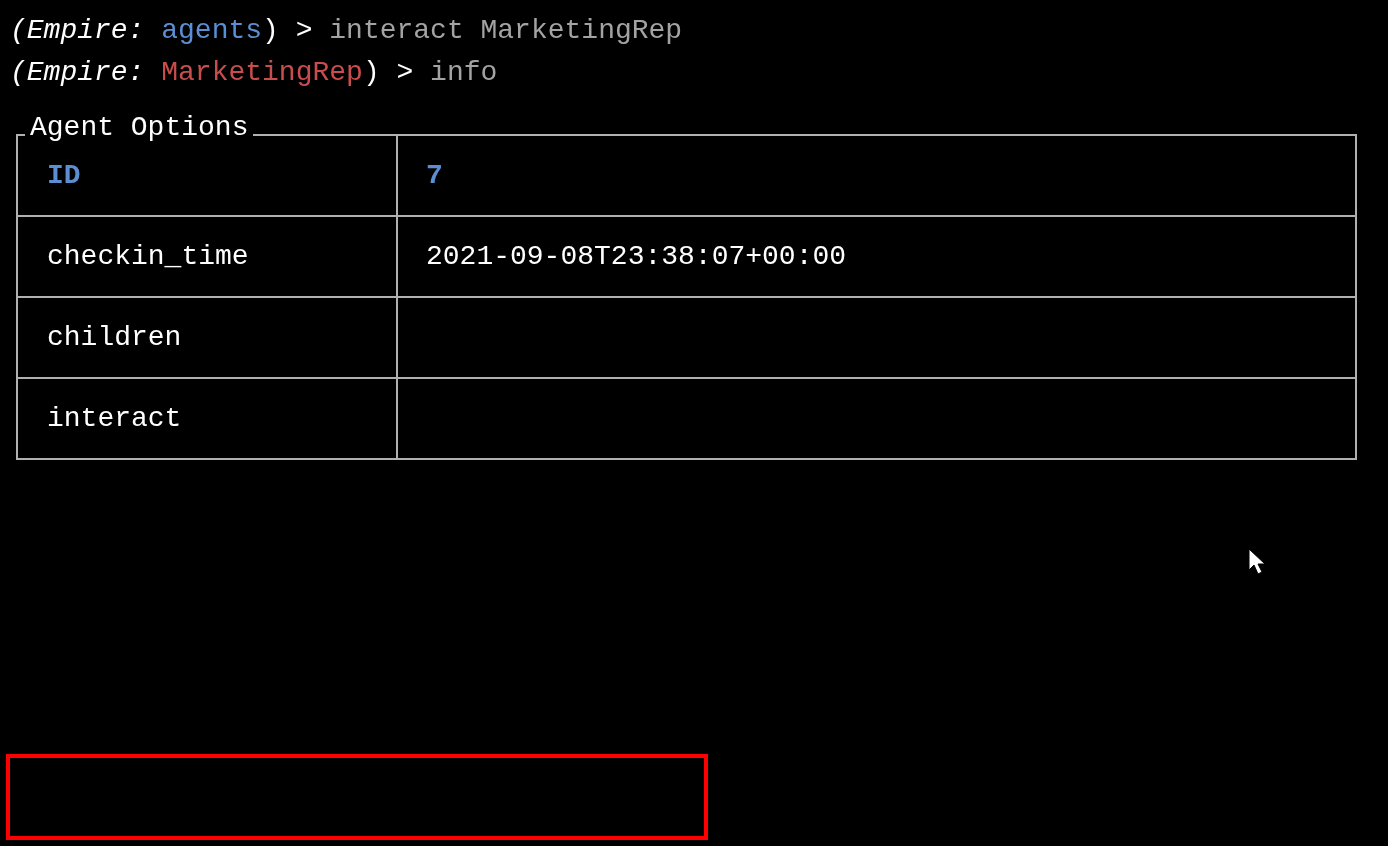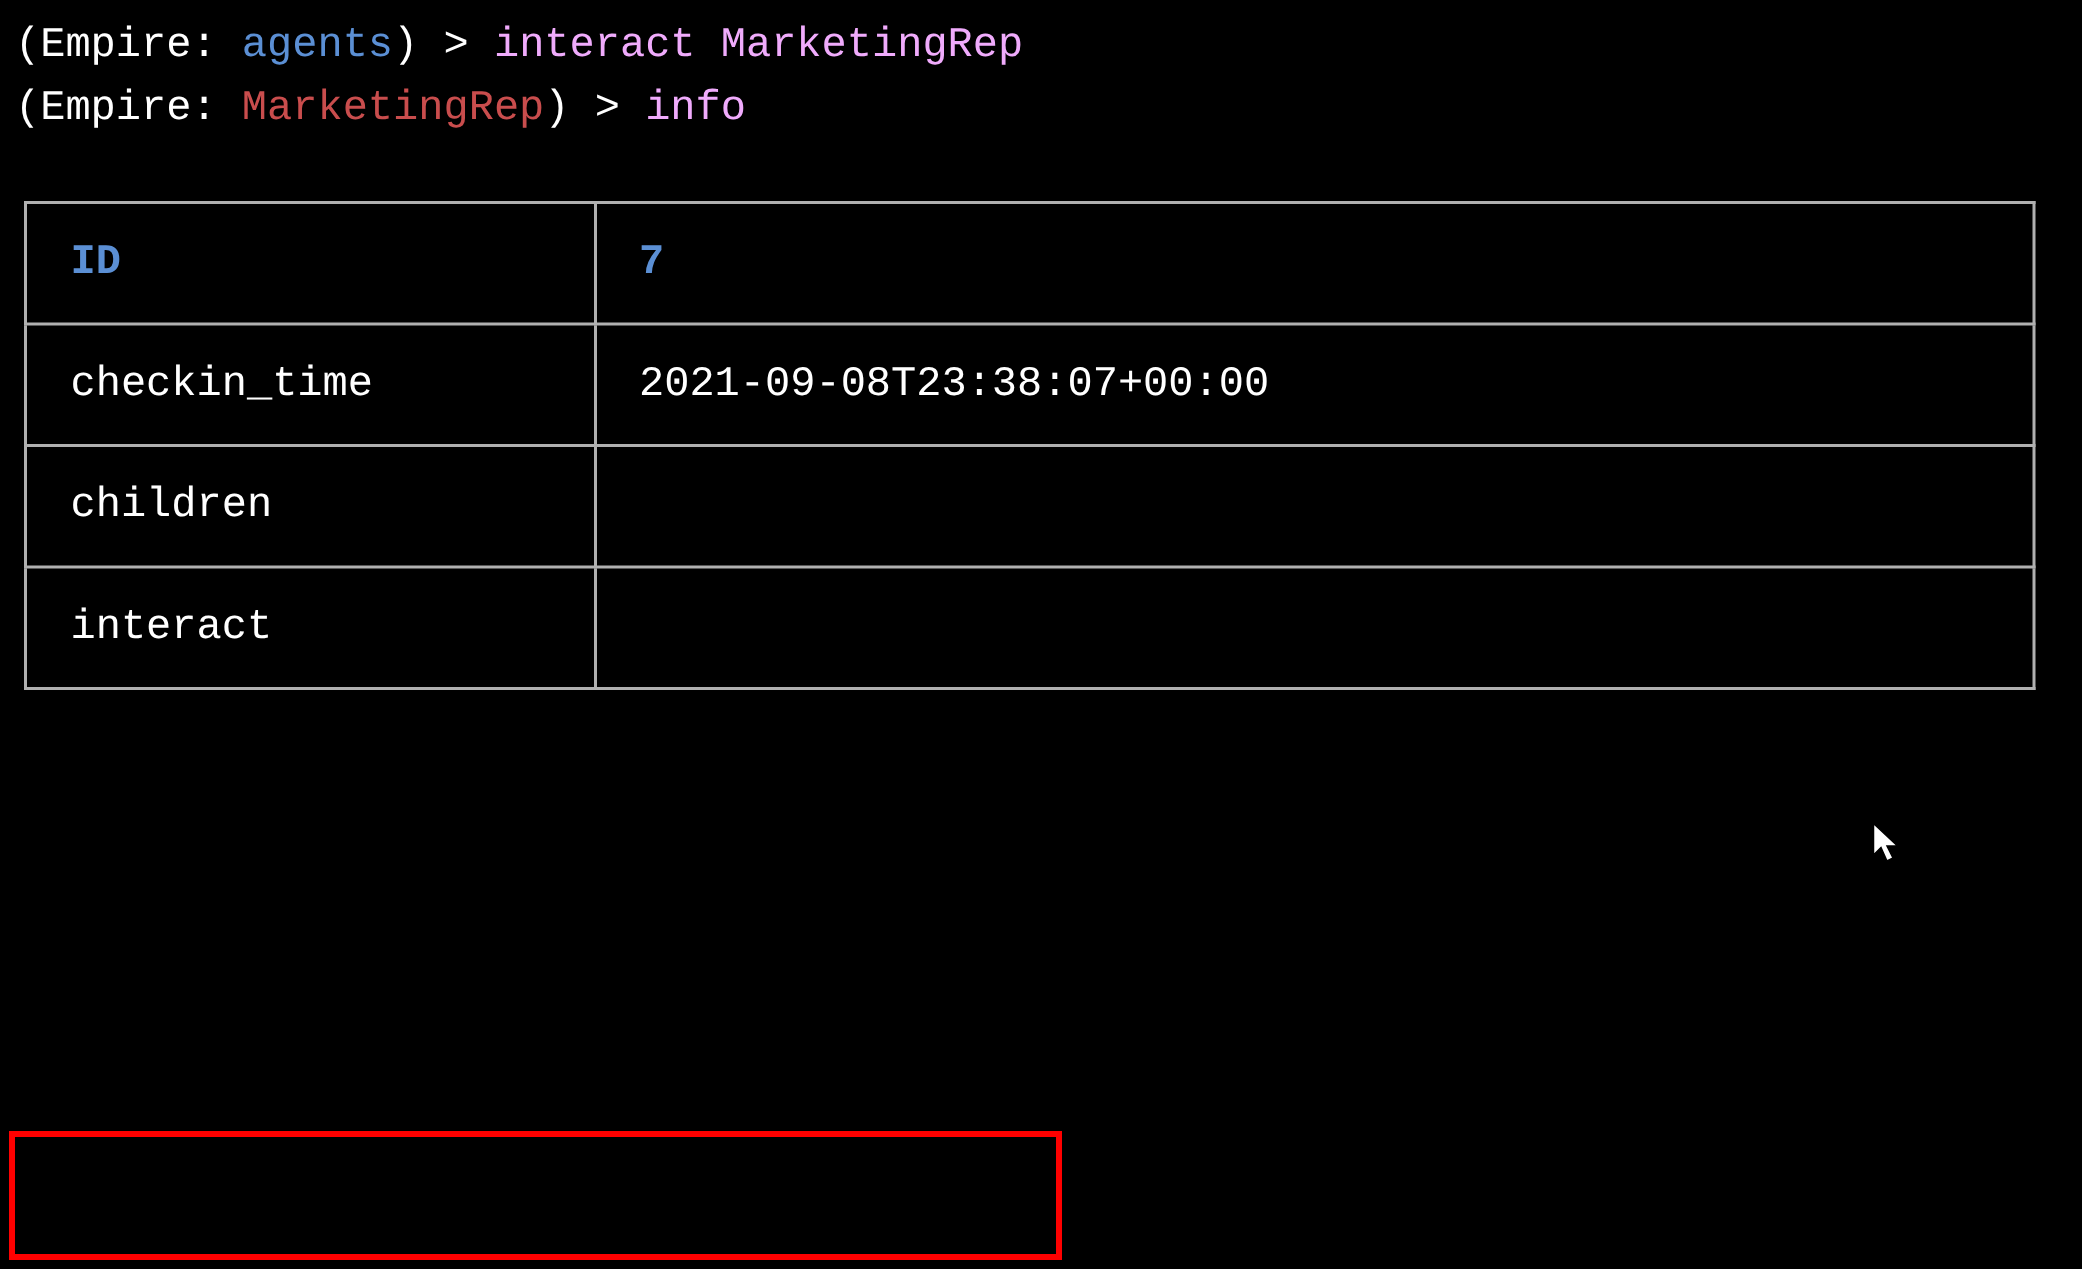--- a/index.html
+++ b/index.html
@@ -17,32 +17,33 @@
       height: 846px;
       overflow: hidden;
       position: relative;
     }
     .prompt-line {
       white-space: pre;
       line-height: 1.5;
     }
     .prefix {
       color: #ffffff;
+      font-style: italic;
     }
     .context-blue {
       color: #5b8fd4;
     }
     .context-red {
       color: #c94d4d;
     }
     .gt {
       color: #ffffff;
     }
     .cmd {
-      color: #f0abfc;
+      color: #a3a3a3;
       text-align: right;
     }
     .table-wrapper {
       margin-top: 40px;
       position: relative;
     }
     .table-title {
       position: absolute;
       top: -22px;
       left: 15px;
@@ -92,20 +93,21 @@
     }
   </style>
 </head>
 <body>
 
 <div class="prompt-line"><span class="prefix">(Empire: </span><span class="context-blue">agents</span><span class="gt">) &gt; </span><span class="cmd">interact MarketingRep</span></div>
 
 <div class="prompt-line"><span class="prefix">(Empire: </span><span class="context-red">MarketingRep</span><span class="gt">) &gt; </span><span class="cmd">info</span></div>
 
 <div class="table-wrapper">
+  <div class="table-title">Agent Options</div>
   <table class="options-table">
     <tbody id="table-body">
         <tr>
           <td class="key-cell"><span class="header-blue">ID</span></td>
           <td><span class="header-blue">7</span></td>
         </tr>
         <tr>
           <td class="key-cell"><span>checkin_time</span></td>
           <td><span>2021-09-08T23:38:07+00:00</span></td>
         </tr>

